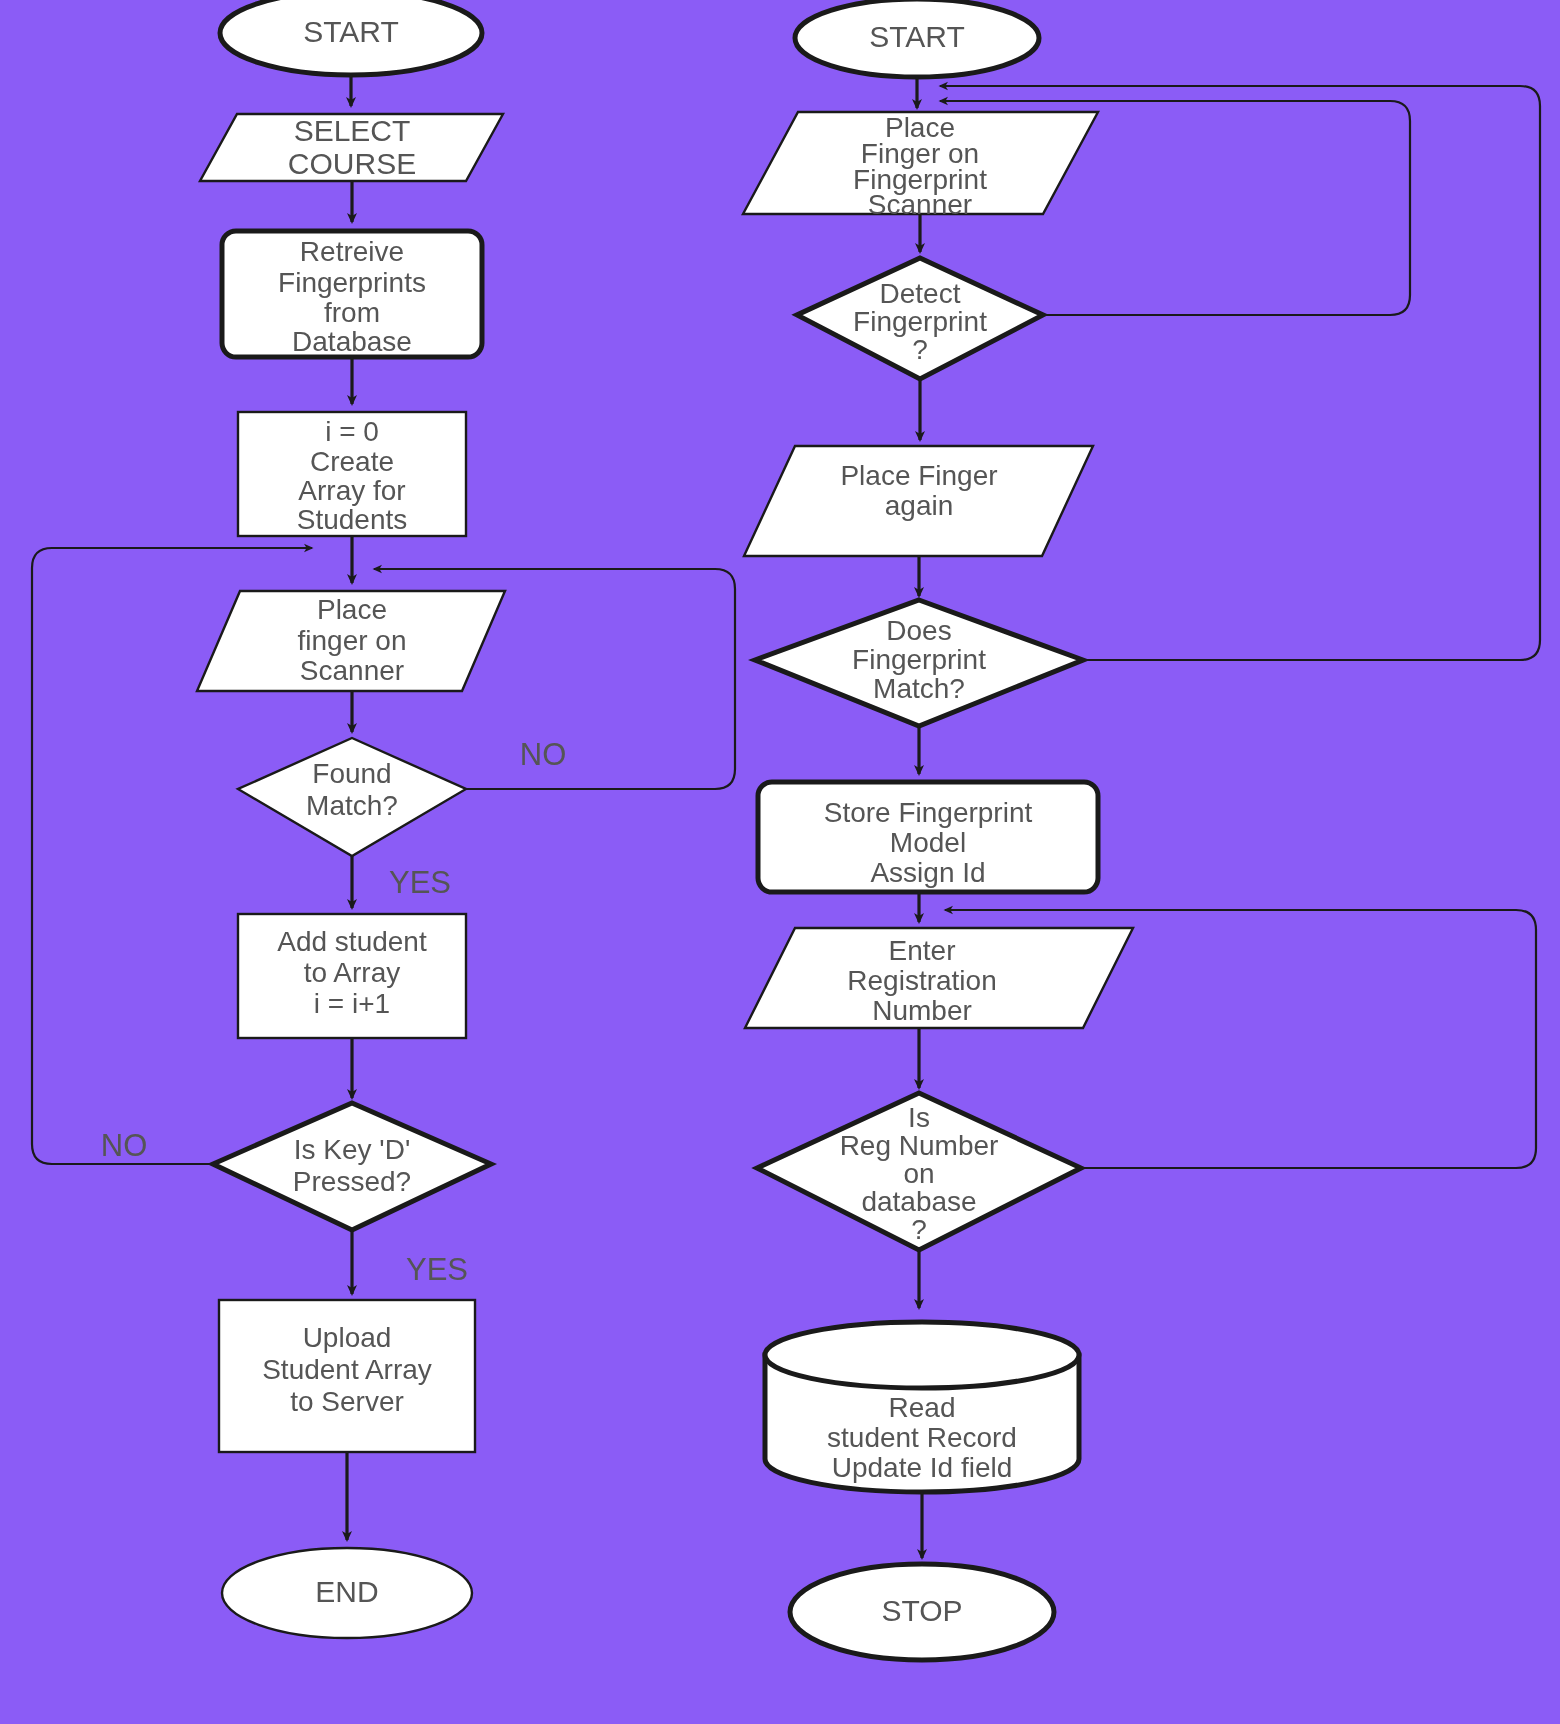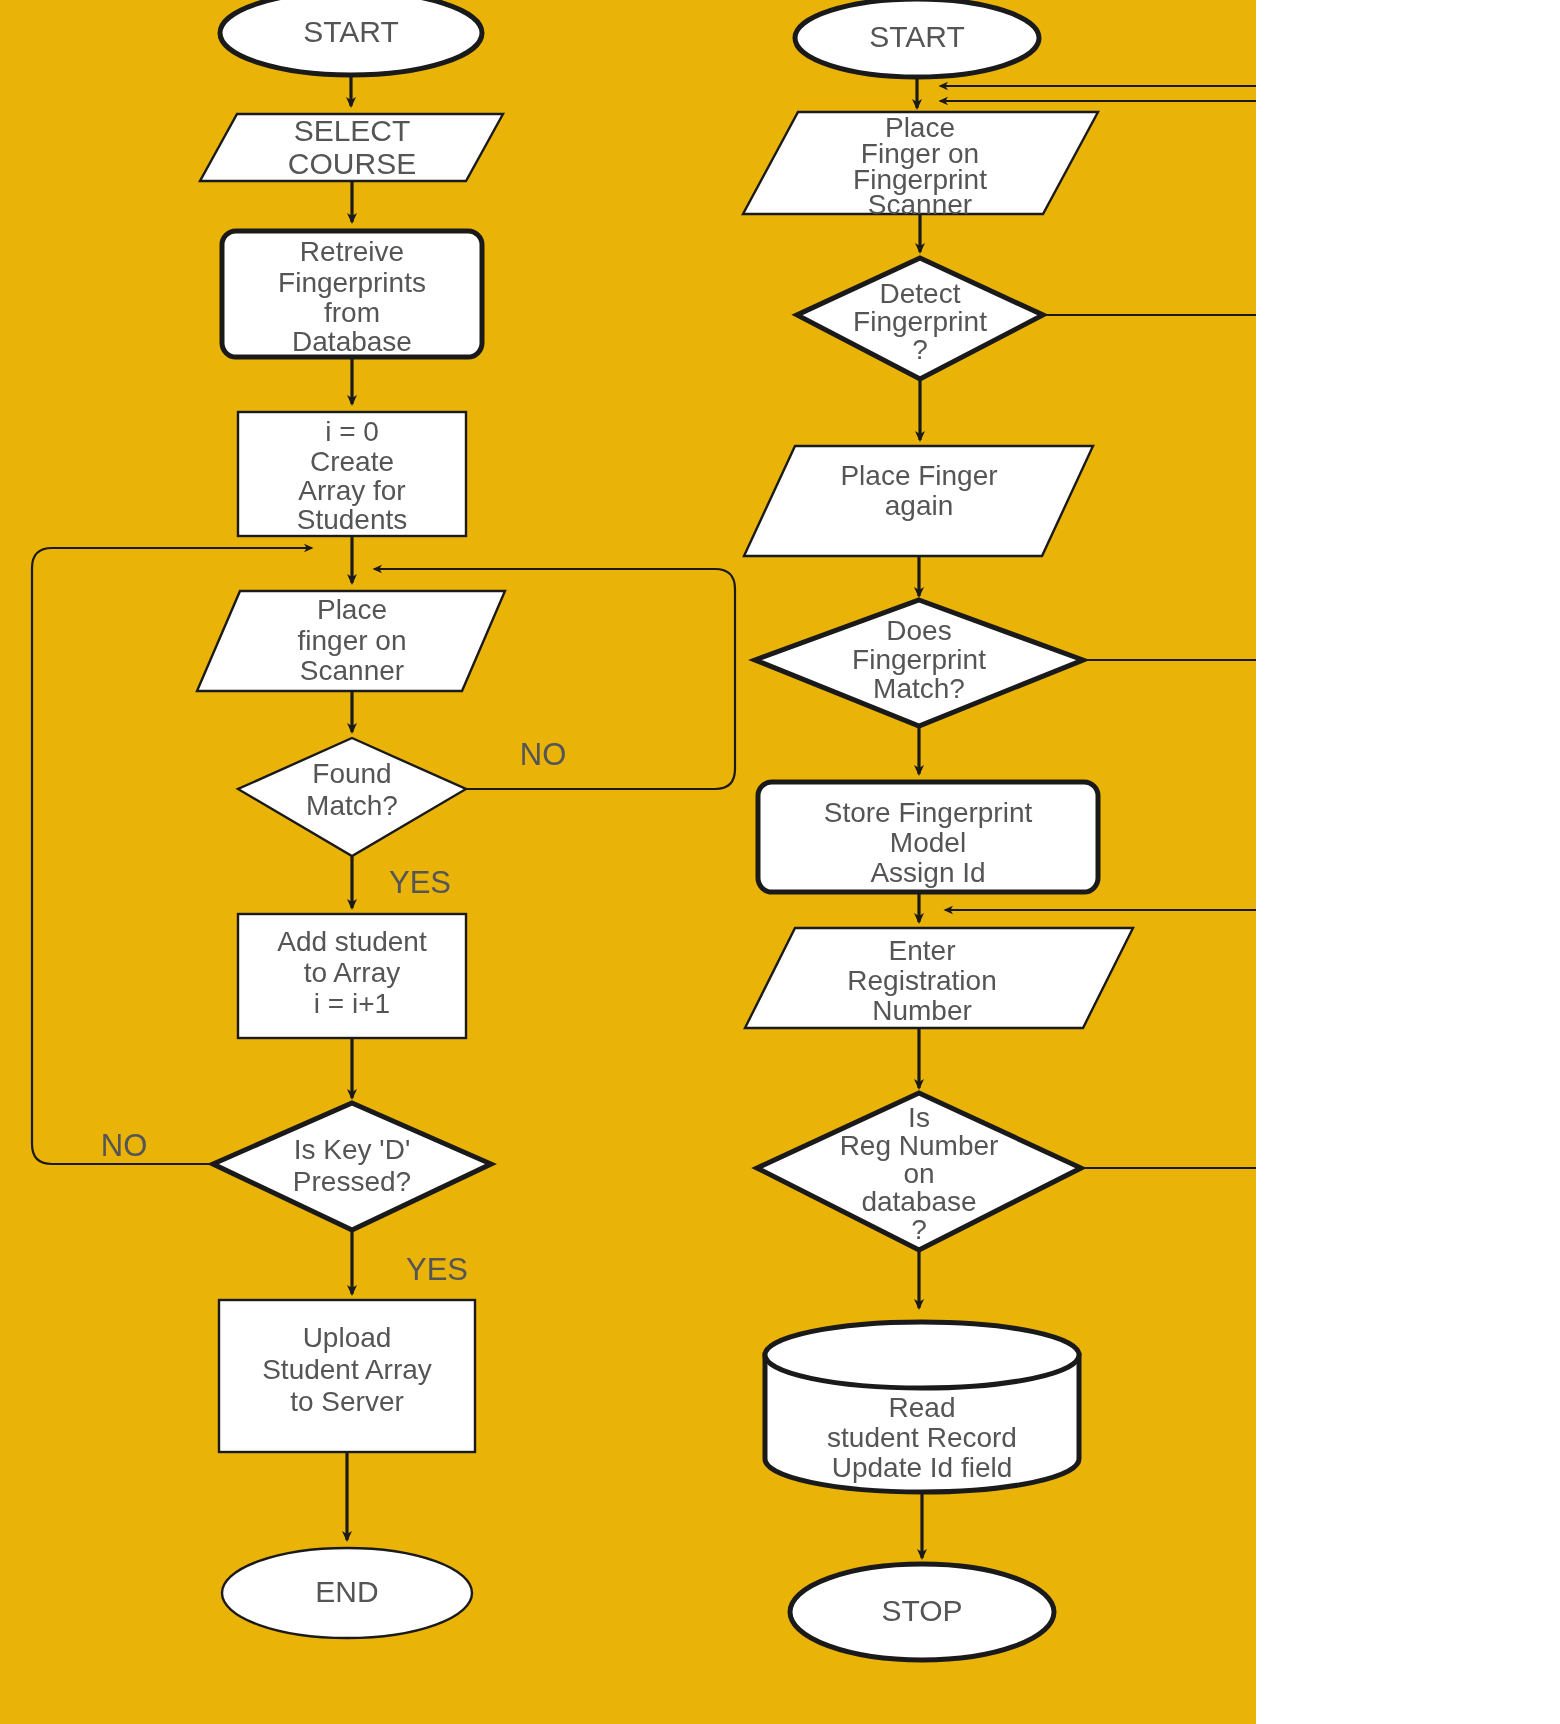--- a/index.html
+++ b/index.html
@@ -1,17 +1,17 @@
 <!DOCTYPE html>
 <html><head>
 <meta charset="utf-8">
 <style>
   html,body{margin:0;padding:0;background:#ffffff;}
   body{font-family:"Liberation Sans",sans-serif;}
-  #page{position:relative;width:1256px;height:1724px;background:#eab308;overflow:hidden;}
+  #page{position:relative;width:1560px;height:1724px;background:#8b5cf6;overflow:hidden;}
   svg{display:block;}
   .shape{fill:#ffffff;stroke:#1a1a1a;}
   .thin{stroke-width:2.4;}
   .thick{stroke-width:5;}
   .lead{stroke:#1a1a1a;fill:none;stroke-width:3.2;}
   .loop{stroke:#1a1a1a;fill:none;stroke-width:2.2;}
   .txt{fill:#555555;font-family:"Liberation Sans",sans-serif;font-size:30px;text-anchor:middle;dominant-baseline:middle;}
   .txt-sm{font-size:28px;}
   .lbl{fill:#555555;font-family:"Liberation Sans",sans-serif;font-size:31px;text-anchor:middle;}
 </style>

